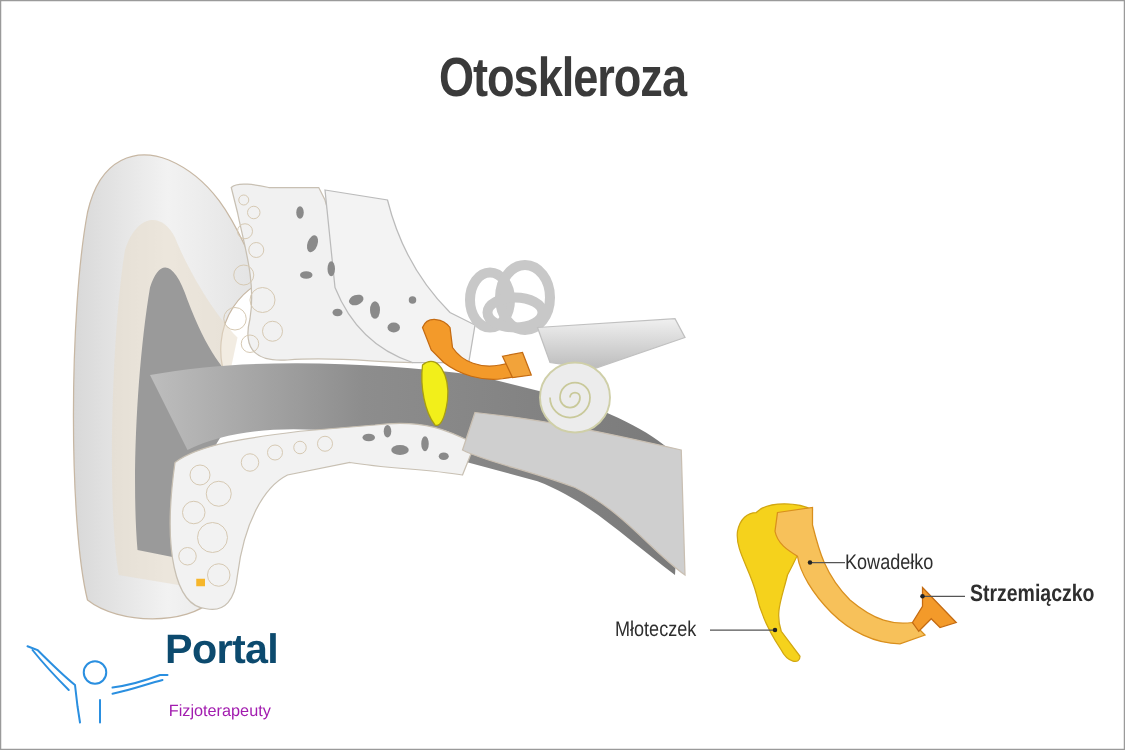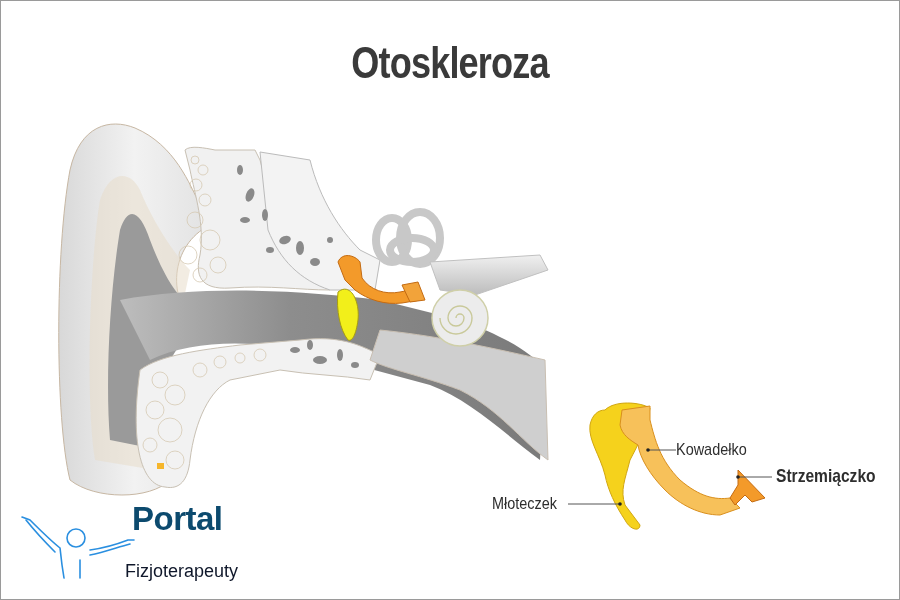--- a/index.html
+++ b/index.html
@@ -5,21 +5,21 @@
   html,body{margin:0;padding:0;}
   body{width:900px;height:600px;overflow:hidden;background:#ffffff;position:relative;font-family:"Liberation Sans",sans-serif;}
   .frame{position:absolute;left:0;top:0;width:898px;height:598px;border:1px solid #9a9a9a;}
   .title{position:absolute;left:0;top:38px;width:900px;text-align:center;font-family:"Liberation Sans",sans-serif;font-weight:bold;font-size:44px;color:#3a3a3a;letter-spacing:-1px;transform:scaleX(0.82);transform-origin:center;}
   .illus{position:absolute;left:0;top:0;}
   .label{position:absolute;font-family:"Liberation Sans",sans-serif;color:#2e2e2e;white-space:nowrap;}
   .lbl-kow{left:676px;top:440px;font-size:17px;transform:scaleX(0.85);transform-origin:left;}
   .lbl-mlo{left:492px;top:494px;font-size:17px;transform:scaleX(0.85);transform-origin:left;}
   .lbl-str{left:776px;top:465px;font-size:19px;font-weight:bold;transform:scaleX(0.82);transform-origin:left;}
   .logo-name{position:absolute;left:132px;top:500px;font-size:33px;font-weight:bold;color:#0c4a6e;letter-spacing:-0.5px;}
-  .logo-sub{position:absolute;left:125px;top:561px;font-size:18px;color:#0f172a;}
+  .logo-sub{position:absolute;left:135px;top:561px;font-size:13px;color:#a21caf;}
 </style>
 </head>
 <body>
 
 <div class="frame"></div>
 
 <div class="title">Otoskleroza</div>
 
 <svg class="illus" width="900" height="600" viewBox="0 0 900 600">
   <defs>

